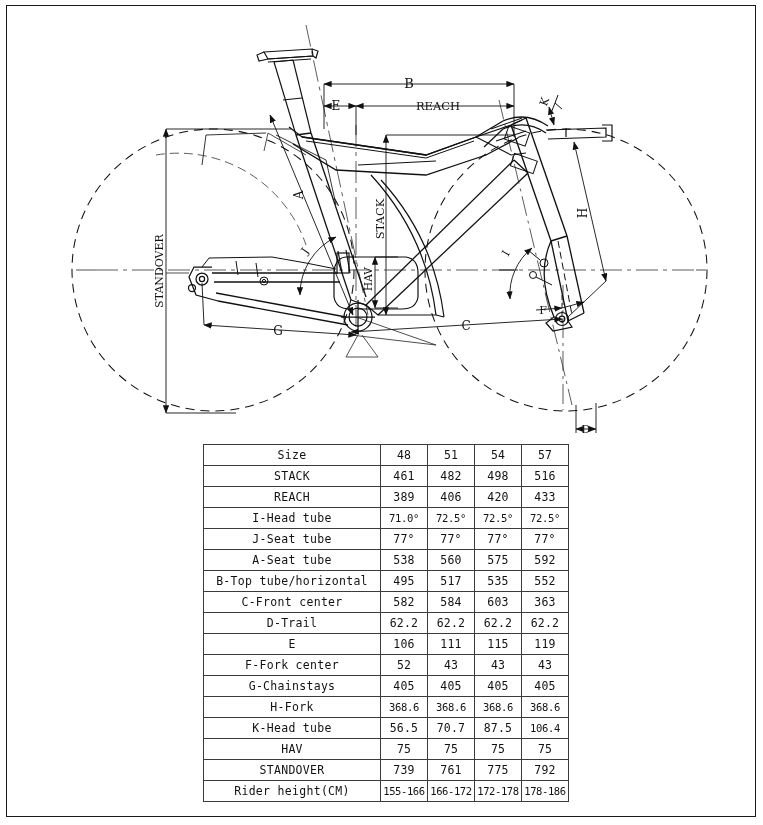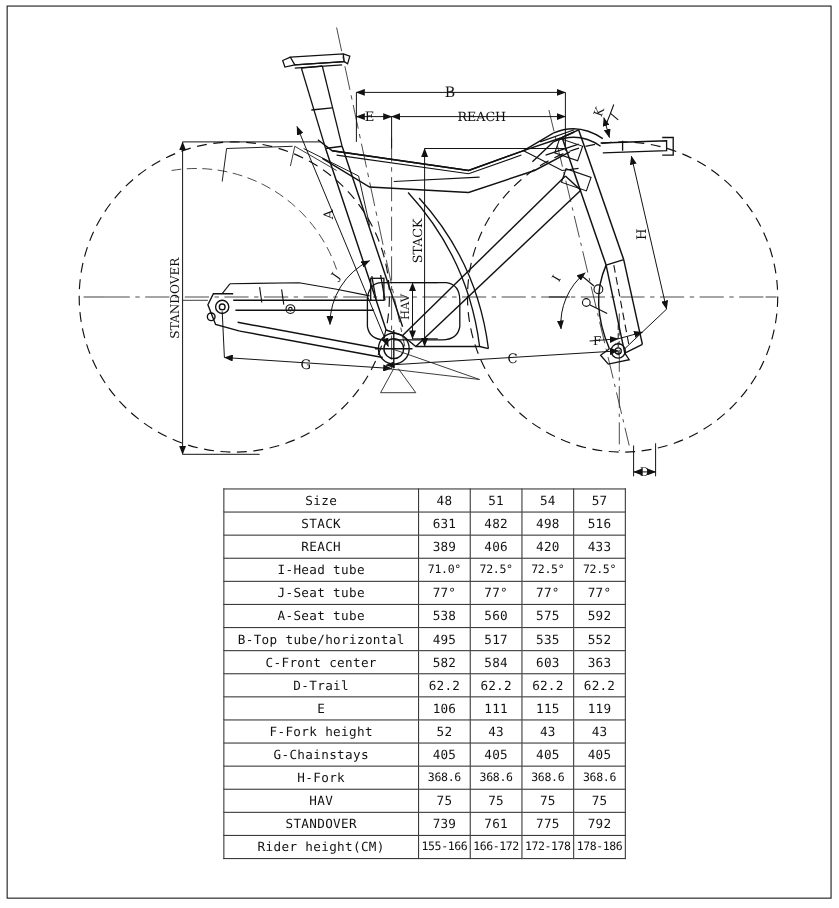--- a/index.html
+++ b/index.html
@@ -381,21 +381,21 @@
       <tbody>
         <tr>
           <td class="rowlabel">Size</td>
           <td class="val">48</td>
           <td class="val">51</td>
           <td class="val">54</td>
           <td class="val">57</td>
         </tr>
         <tr>
           <td class="rowlabel">STACK</td>
-          <td class="val">631</td>
+          <td class="val">461</td>
           <td class="val">482</td>
           <td class="val">498</td>
           <td class="val">516</td>
         </tr>
         <tr>
           <td class="rowlabel">REACH</td>
           <td class="val">389</td>
           <td class="val">406</td>
           <td class="val">420</td>
           <td class="val">433</td>
@@ -443,39 +443,46 @@
           <td class="val">62.2</td>
         </tr>
         <tr>
           <td class="rowlabel">E</td>
           <td class="val">106</td>
           <td class="val">111</td>
           <td class="val">115</td>
           <td class="val">119</td>
         </tr>
         <tr>
-          <td class="rowlabel">F-Fork height</td>
+          <td class="rowlabel">F-Fork center</td>
           <td class="val">52</td>
           <td class="val">43</td>
           <td class="val">43</td>
           <td class="val">43</td>
         </tr>
         <tr>
           <td class="rowlabel">G-Chainstays</td>
           <td class="val">405</td>
           <td class="val">405</td>
           <td class="val">405</td>
           <td class="val">405</td>
         </tr>
         <tr>
           <td class="rowlabel">H-Fork</td>
           <td class="val tight">368.6</td>
           <td class="val tight">368.6</td>
           <td class="val tight">368.6</td>
           <td class="val tight">368.6</td>
+        </tr>
+        <tr>
+          <td class="rowlabel">K-Head tube</td>
+          <td class="val">56.5</td>
+          <td class="val">70.7</td>
+          <td class="val">87.5</td>
+          <td class="val tight">106.4</td>
         </tr>
         <tr>
           <td class="rowlabel">HAV</td>
           <td class="val">75</td>
           <td class="val">75</td>
           <td class="val">75</td>
           <td class="val">75</td>
         </tr>
         <tr>
           <td class="rowlabel">STANDOVER</td>

